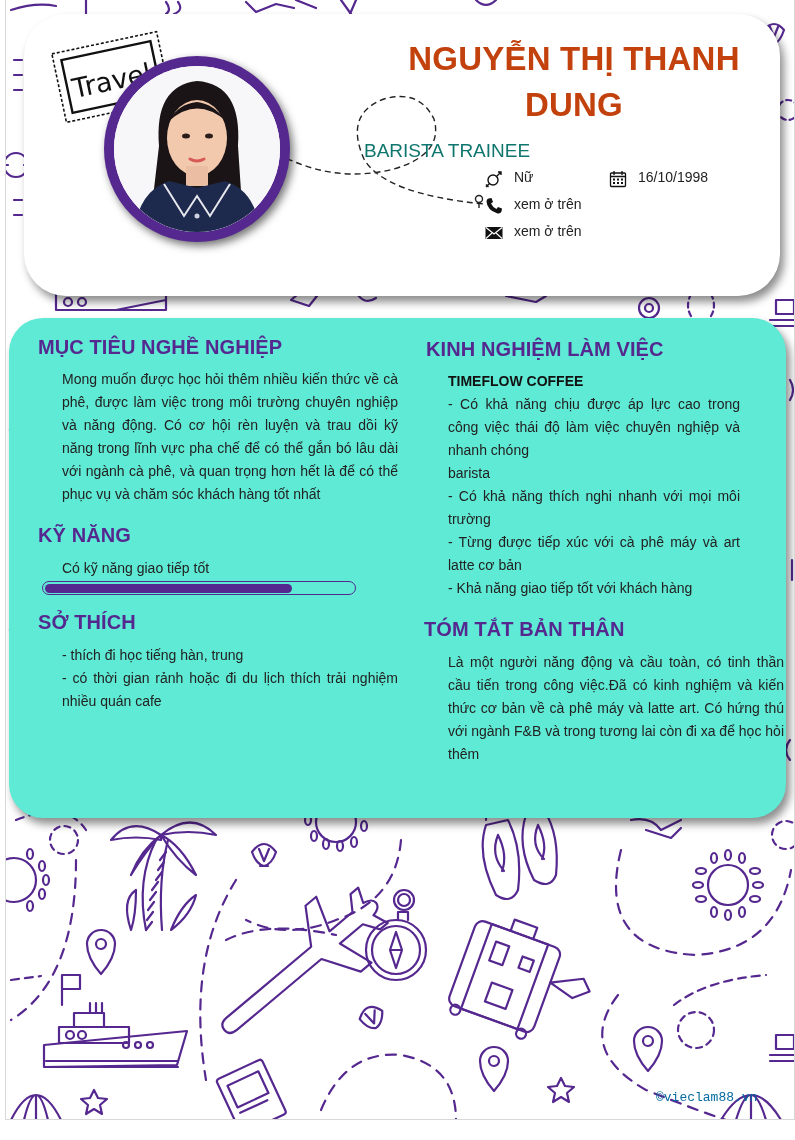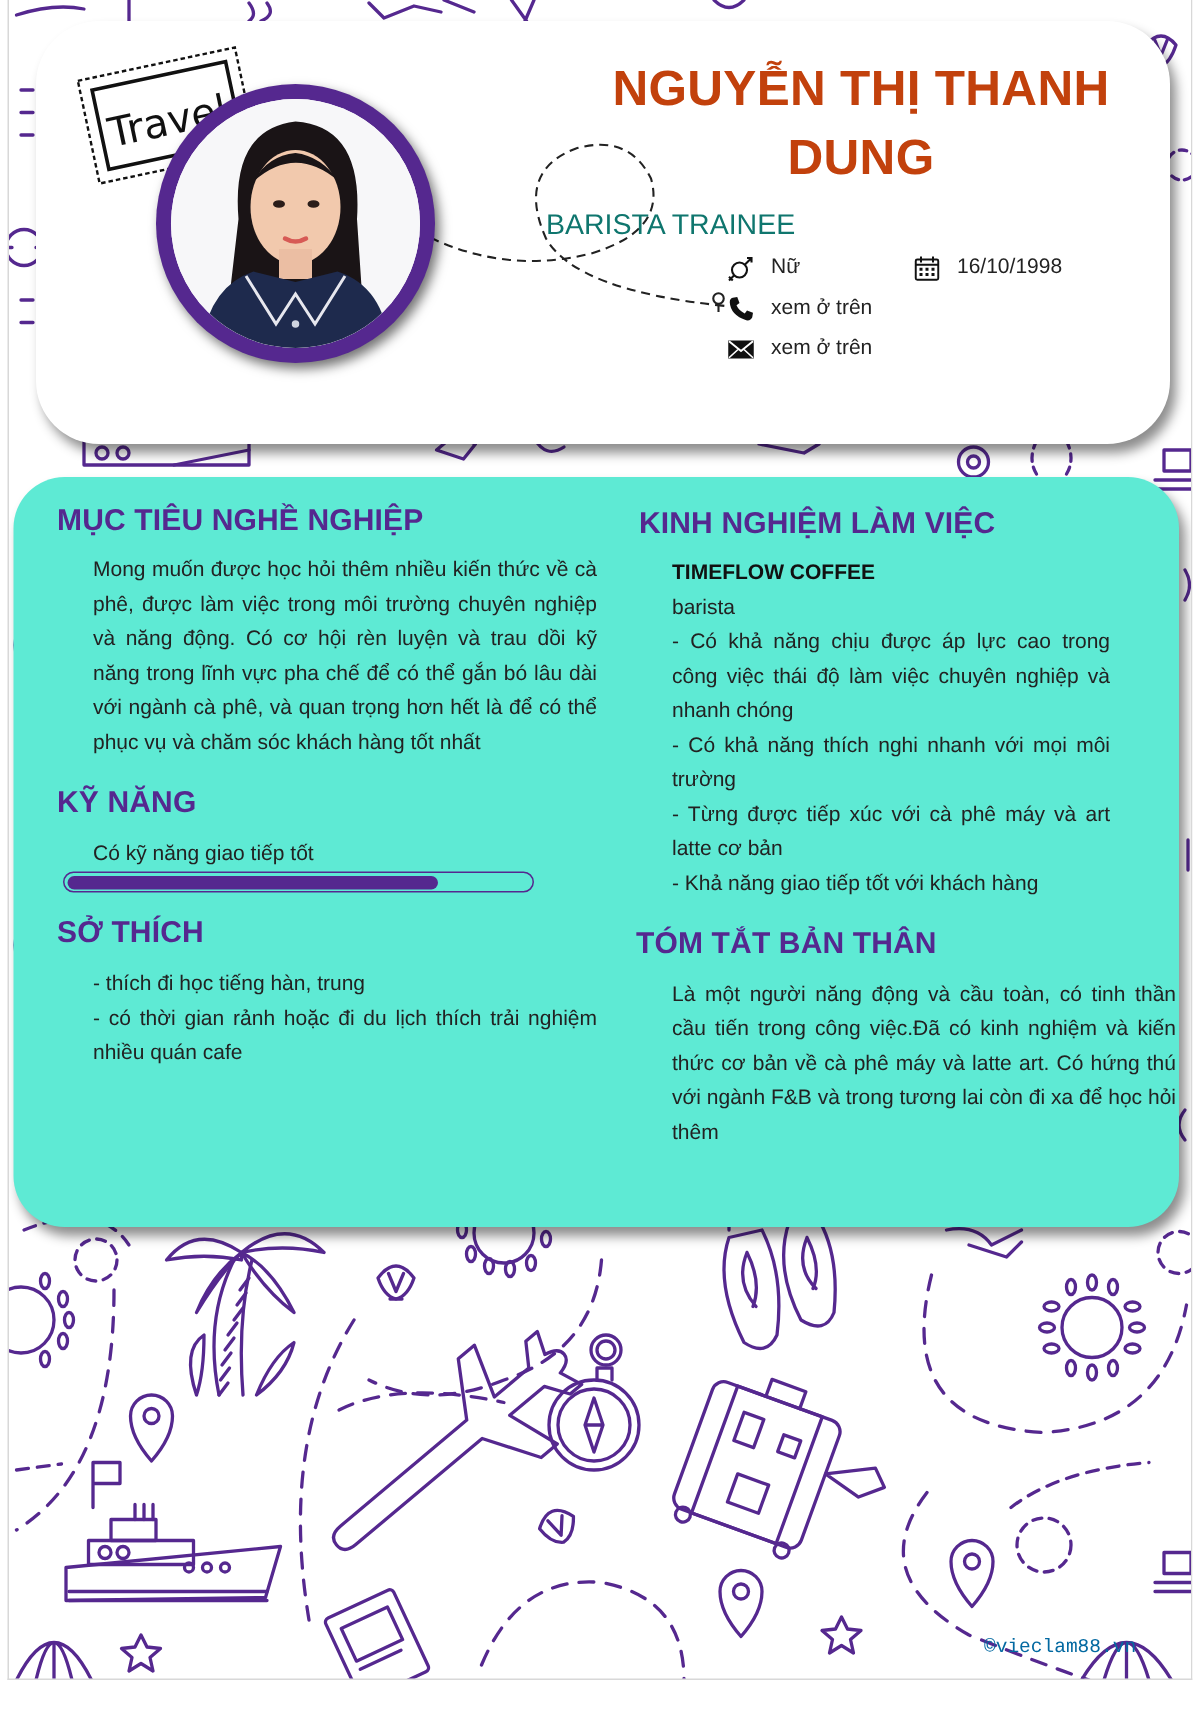--- a/index.html
+++ b/index.html
@@ -368,22 +368,22 @@
 
     <div class="section-title" style="left:29px; top:293px;">SỞ THÍCH</div>
     <div class="para" style="left:29px; top:326px; width:336px;">
       <p>- thích đi học tiếng hàn, trung</p>
       <p>- có thời gian rảnh hoặc đi du lịch thích trải nghiệm nhiều quán cafe</p>
     </div>
 
     <div class="section-title" style="left:417px; top:20px;">KINH NGHIỆM LÀM VIỆC</div>
     <div class="para" style="left:415px; top:52px; width:292px;">
       <p class="company">TIMEFLOW COFFEE</p>
+      <p>- Có khả năng chịu được áp lực cao trong công việc thái độ làm việc chuyên nghiệp và nhanh chóng</p>
       <p>barista</p>
-      <p>- Có khả năng chịu được áp lực cao trong công việc thái độ làm việc chuyên nghiệp và nhanh chóng</p>
       <p>- Có khả năng thích nghi nhanh với mọi môi trường</p>
       <p>- Từng được tiếp xúc với cà phê máy và art latte cơ bản</p>
       <p>- Khả năng giao tiếp tốt với khách hàng</p>
     </div>
 
     <div class="section-title" style="left:415px; top:300px;">TÓM TẮT BẢN THÂN</div>
     <div class="para" style="left:415px; top:333px; width:336px;">Là một người năng động và cầu toàn, có tinh thần cầu tiến trong công việc.Đã có kinh nghiệm và kiến thức cơ bản về cà phê máy và latte art. Có hứng thú với ngành F&amp;B và trong tương lai còn đi xa để học hỏi thêm</div>
   </div>
 
   <div class="watermark" style="left:650px;">©vieclam88.vn</div>

